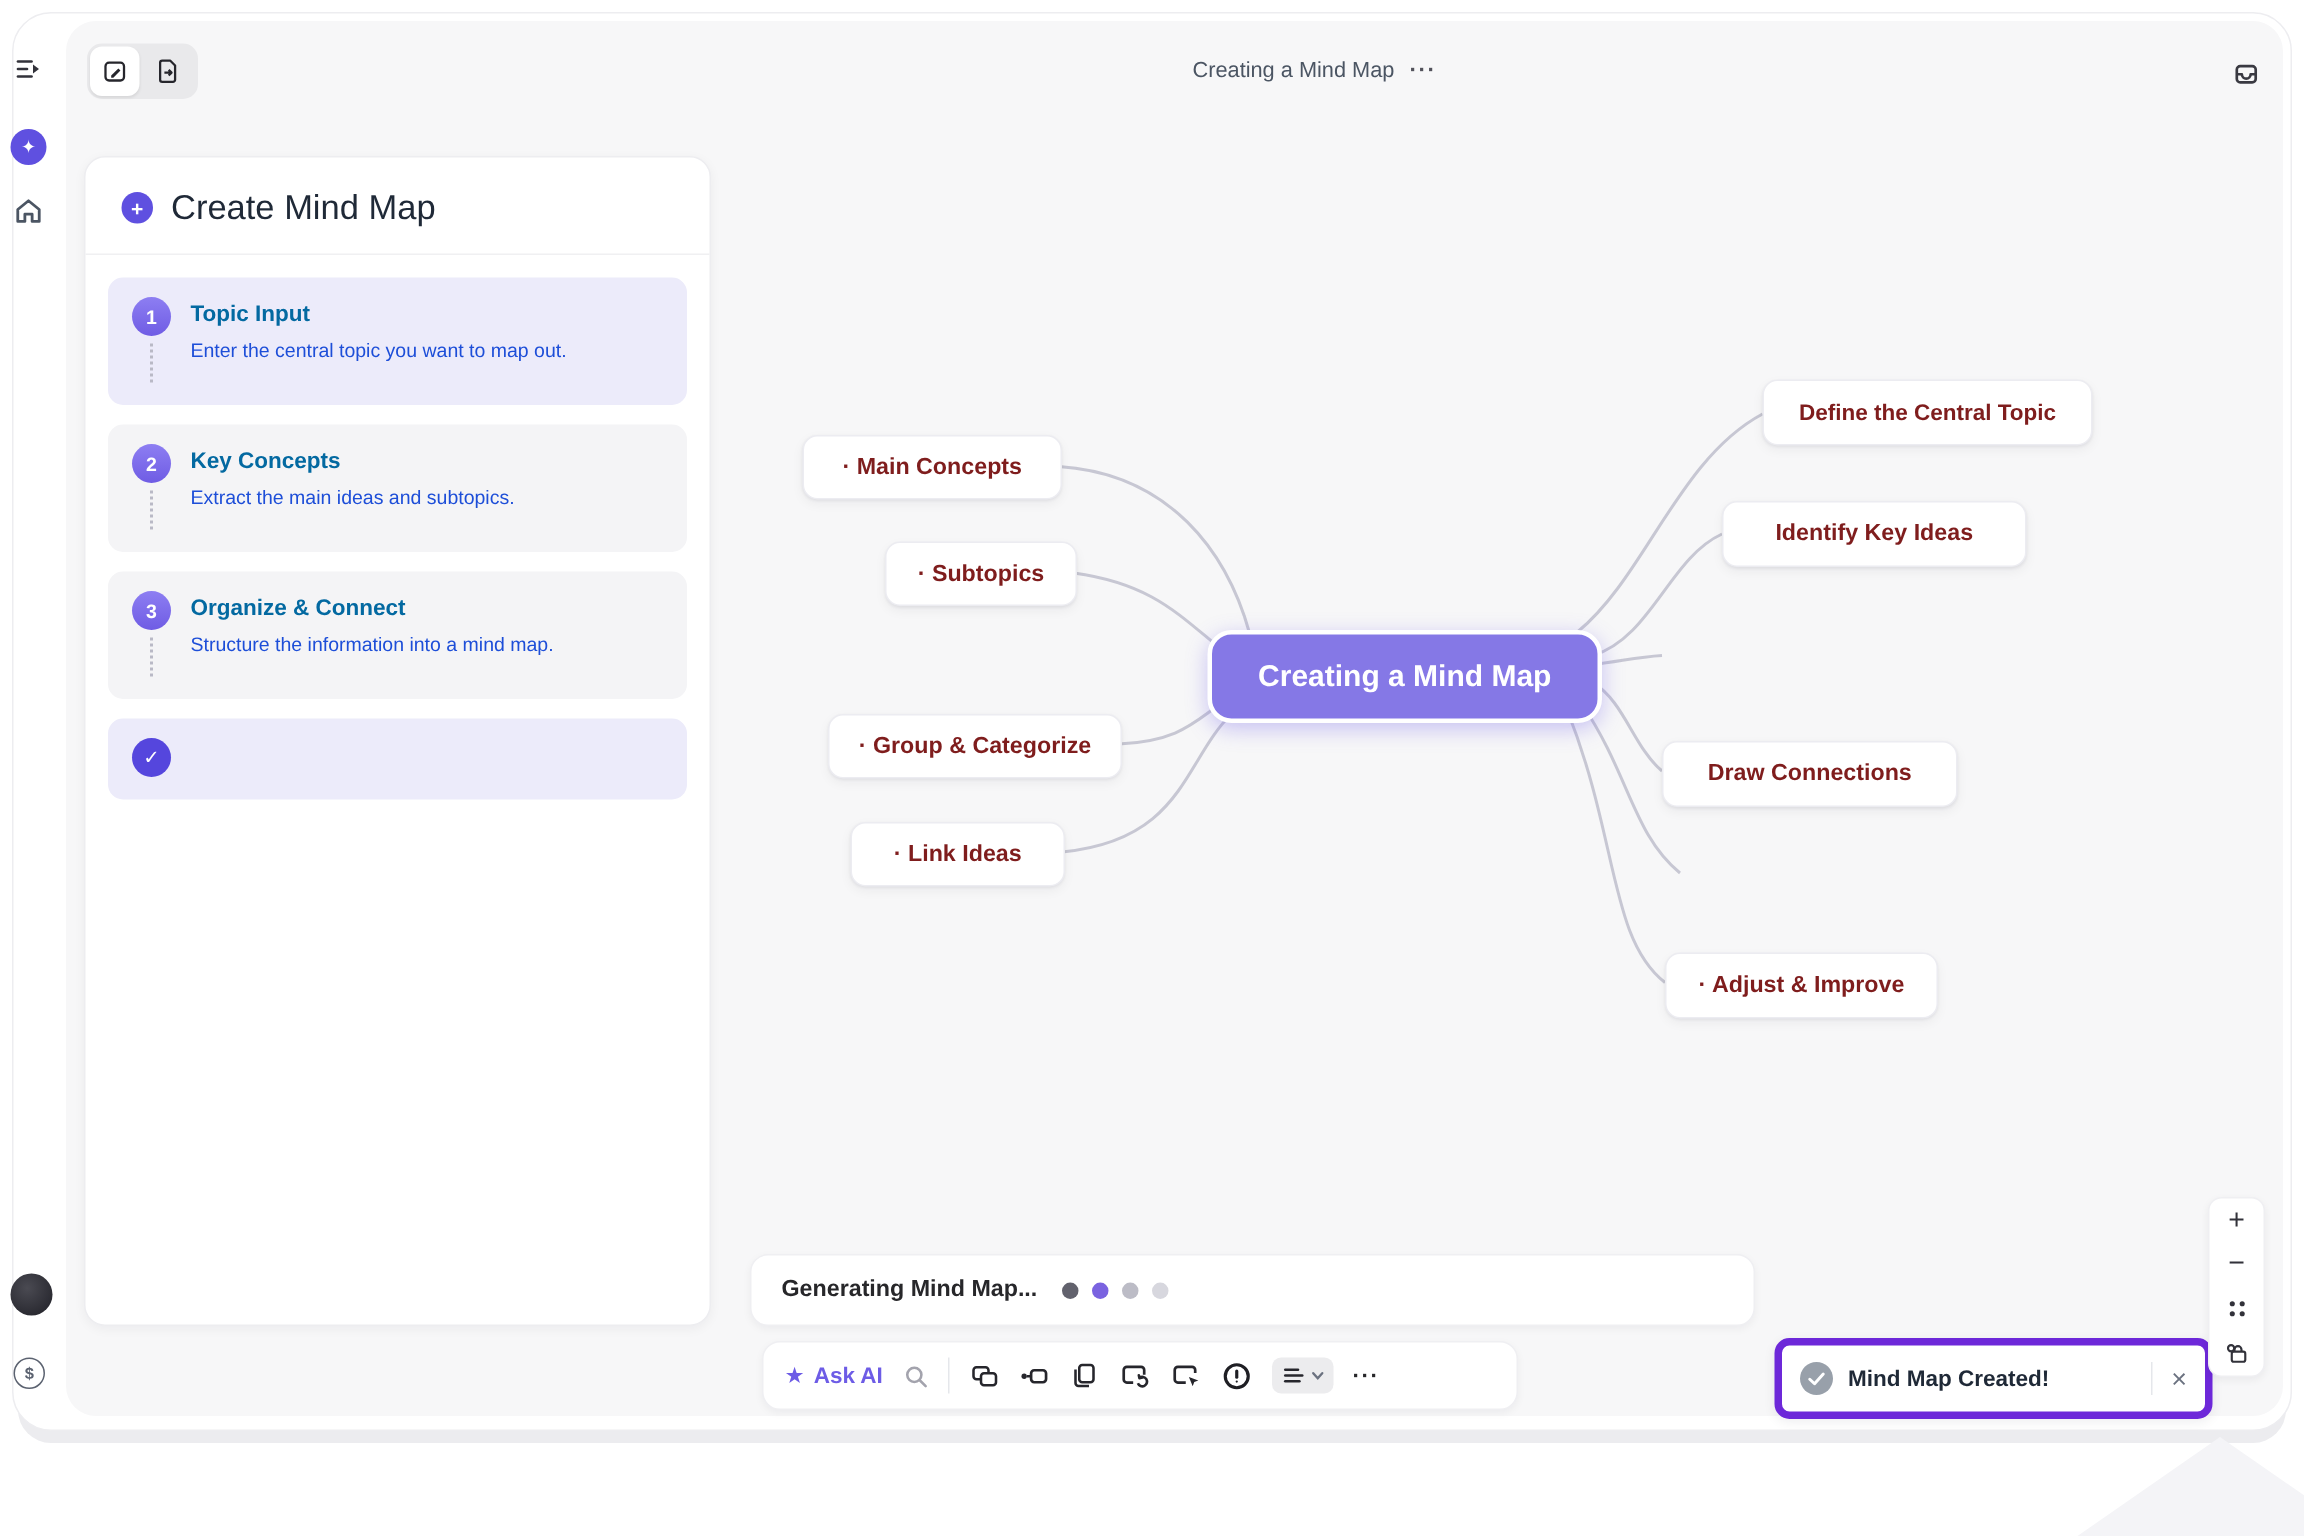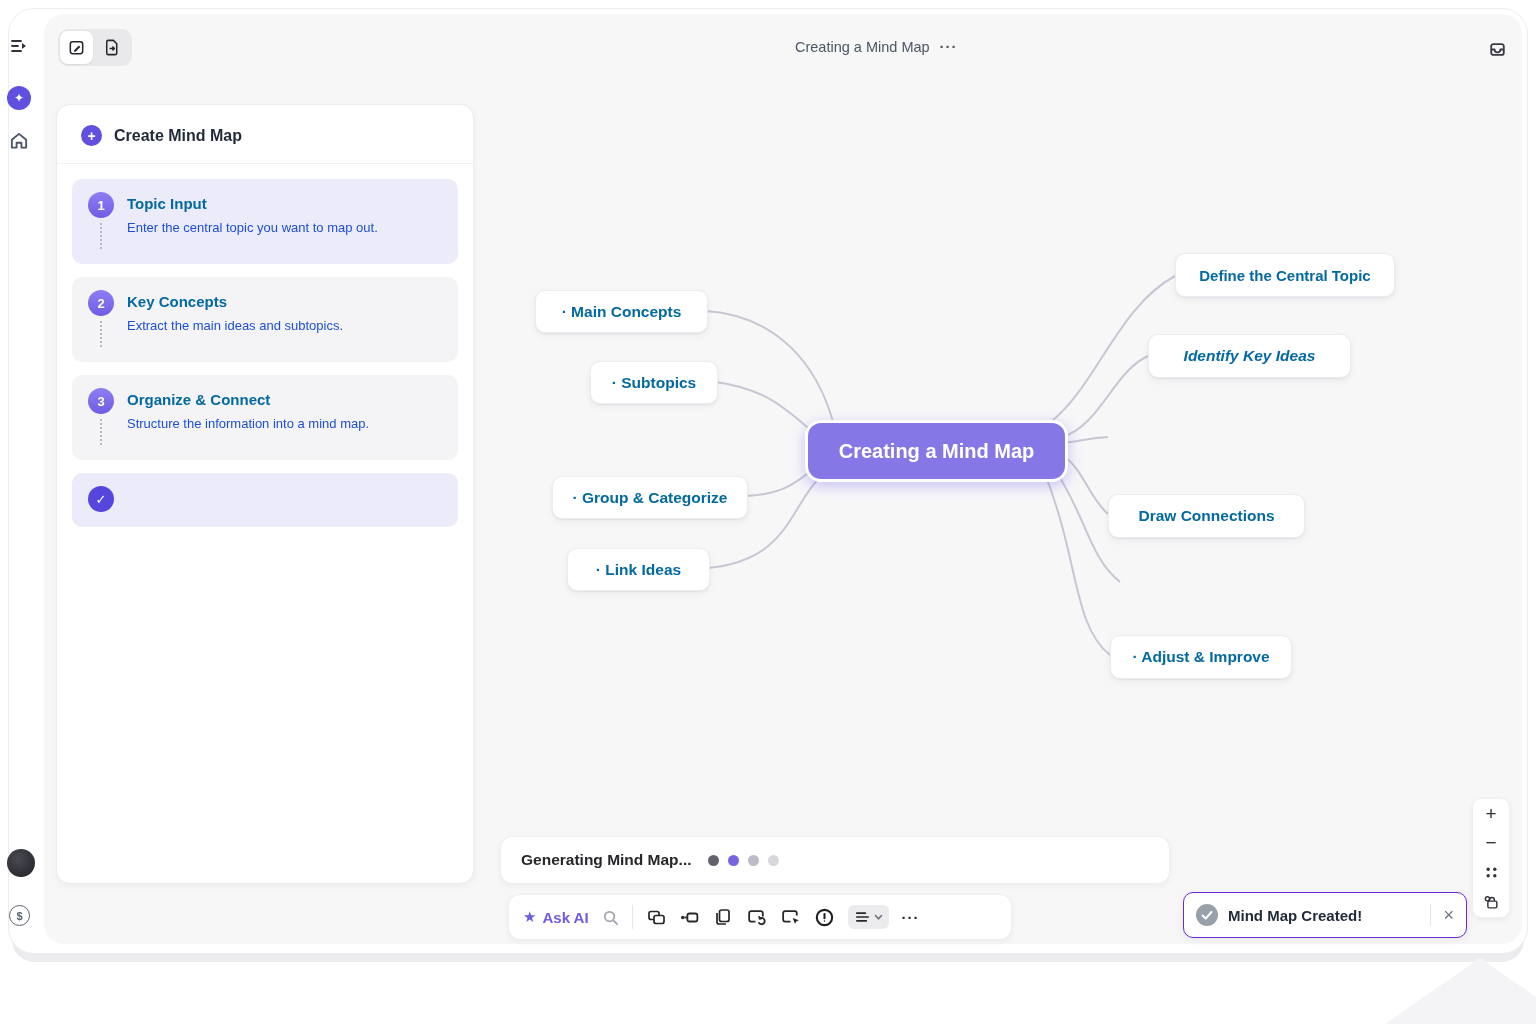--- a/index.html
+++ b/index.html
@@ -22,54 +22,54 @@
   .seg-btn{width:33px;height:33px;border-radius:8px;display:flex;align-items:center;justify-content:center;cursor:pointer;}
   .seg-btn.active{background:#ffffff;box-shadow:0 1px 2px rgba(0,0,0,.08);}
   #doc-title{position:absolute;left:795px;top:38px;display:flex;align-items:center;gap:10px;font-size:14.5px;color:#4b5563;}
   #doc-title .dots{font-size:15px;font-weight:700;color:#52525b;letter-spacing:1px;cursor:pointer;}
   #inbox-btn{position:absolute;left:1485px;top:37px;width:24px;height:24px;display:flex;align-items:center;justify-content:center;cursor:pointer;}
 
   
   #panel{position:absolute;left:56px;top:104px;width:416px;height:778px;background:#ffffff;border:1px solid #ededf0;border-radius:14px;box-shadow:0 2px 8px rgba(20,20,40,.05);}
   #panel-header{display:flex;align-items:center;gap:12px;padding:20px 24px 17px 24px;border-bottom:1px solid #f0f0f2;}
   .plus-circle{width:21px;height:21px;border-radius:50%;background:#5f50e0;color:#fff;font-size:14px;font-weight:700;display:flex;align-items:center;justify-content:center;line-height:1;}
-  #panel-header .ttl{font-size:16px;font-weight:700;color:#1f2937;}
+  #panel-header .ttl{font-size:23px;font-weight:400;color:#1f2937;}
   #steps{display:flex;flex-direction:column;gap:13px;margin:15px 15px 0 15px;}
   .step{position:relative;border-radius:10px;padding:13px 16px 15px 16px;display:flex;gap:13px;}
   .step.tint{background:#ecebfa;}
   .step.plain{background:#f4f4f6;}
   .step-rail{display:flex;flex-direction:column;align-items:center;}
   .step-circle{width:26px;height:26px;border-radius:50%;background:linear-gradient(180deg,#8d7ef2,#6f5ce4);color:#fff;font-size:13px;font-weight:700;display:flex;align-items:center;justify-content:center;flex:0 0 auto;}
   .step-circle.done{background:#5546dd;}
   .step-dots{width:0;height:26px;margin-top:5px;border-left:2px dotted #b9b9c6;}
   .step-title{font-size:15px;font-weight:700;color:#0369a1;padding-top:3px;}
   .step-desc{font-size:13px;color:#1d4ed8;margin-top:8px;}
 
   
   #edges{position:absolute;left:0;top:0;pointer-events:none;}
-  .node{position:absolute;background:#ffffff;border:1px solid #ececf1;border-radius:10px;display:flex;align-items:center;justify-content:center;font-weight:700;font-size:15.5px;color:#0369a1;box-shadow:0 1px 2px rgba(16,16,32,.06),0 3px 8px rgba(16,16,32,.05);white-space:nowrap;cursor:pointer;}
+  .node{position:absolute;background:#ffffff;border:1px solid #ececf1;border-radius:10px;display:flex;align-items:center;justify-content:center;font-weight:700;font-size:15.5px;color:#7f1d1d;box-shadow:0 1px 2px rgba(16,16,32,.06),0 3px 8px rgba(16,16,32,.05);white-space:nowrap;cursor:pointer;}
   #center-node{position:absolute;left:805px;top:420px;width:257px;height:56px;background:#8578e6;border:3px solid #ffffff;border-radius:16px;display:flex;align-items:center;justify-content:center;color:#ffffff;font-size:20px;font-weight:700;box-shadow:0 4px 14px rgba(110,92,231,.35);cursor:pointer;}
 
   
   #statusbar{position:absolute;left:500px;top:836px;width:648px;height:46px;background:#ffffff;border:1px solid #efeff2;border-radius:12px;display:flex;align-items:center;padding-left:20px;box-shadow:0 2px 6px rgba(20,20,40,.05);}
   #statusbar .st-label{font-size:15.5px;font-weight:700;color:#27272a;}
   .st-dots{display:flex;gap:9px;margin-left:16px;}
   .st-dot{width:11px;height:11px;border-radius:50%;}
 
   #toolbar{position:absolute;left:508px;top:894px;width:474px;height:44px;background:#ffffff;border:1px solid #efeff2;border-radius:12px;display:flex;align-items:center;padding:0 14px;gap:13px;box-shadow:0 2px 6px rgba(20,20,40,.05);}
   .tb-btn{display:flex;align-items:center;justify-content:center;cursor:pointer;}
   #ask-ai{display:flex;align-items:center;gap:6px;cursor:pointer;}
   #ask-ai .star{color:#6d5ce6;font-size:15px;}
   #ask-ai .lbl{color:#6d5ce6;font-size:15px;font-weight:700;text-align:right;}
   .tb-divider{width:1px;height:24px;background:#e5e7eb;}
   .align-btn{background:#ececee;border-radius:6px;padding:4px 6px;display:flex;align-items:center;gap:3px;cursor:pointer;}
   .tb-more{font-size:15px;font-weight:700;color:#27272a;letter-spacing:1px;cursor:pointer;}
 
   
-  #toast{position:absolute;left:1183px;top:892px;width:258px;height:44px;background:#ffffff;border:1px solid #6d28d9;border-radius:10px;display:flex;align-items:center;padding:0 12px;box-shadow:0 2px 8px rgba(20,20,40,.07);}
+  #toast{position:absolute;left:1183px;top:892px;width:258px;height:44px;background:#ffffff;border:5px solid #6d28d9;border-radius:10px;display:flex;align-items:center;padding:0 12px;box-shadow:0 2px 8px rgba(20,20,40,.07);}
   #toast .msg{font-size:15px;font-weight:700;color:#1f2937;margin-left:10px;}
   #toast .t-div{width:1px;height:22px;background:#e5e7eb;margin-left:auto;}
   #toast .close{font-size:18px;color:#6b7280;margin-left:12px;cursor:pointer;}
 
   
   #zoomctl{position:absolute;left:1472px;top:798px;width:36px;height:118px;background:#ffffff;border:1px solid #efeff2;border-radius:9px;display:flex;flex-direction:column;align-items:center;justify-content:space-around;box-shadow:0 2px 6px rgba(20,20,40,.06);}
   .zc-btn{width:26px;height:24px;display:flex;align-items:center;justify-content:center;font-size:19px;color:#32323a;cursor:pointer;font-weight:400;}
 </style>
 </head>
 <body>
@@ -185,21 +185,21 @@
     <path d="M1055 470 C 1086 516 1089 557 1120 582"></path>
     <path d="M1045 474 C 1079 560 1073 626 1110 655"></path>
   </svg>
 
   <div id="center-node">Creating a Mind Map</div>
   <div class="node" style="left:535px;top:290px;width:171px;height:41px;">· Main Concepts</div>
   <div class="node" style="left:590px;top:361px;width:126px;height:41px;">· Subtopics</div>
   <div class="node" style="left:552px;top:476px;width:194px;height:41px;">· Group &amp; Categorize</div>
   <div class="node" style="left:567px;top:548px;width:141px;height:41px;">· Link Ideas</div>
   <div class="node" style="left:1175px;top:253px;width:218px;height:42px;font-size:15px;">Define the Central Topic</div>
-  <div class="node" style="left:1148px;top:334px;width:201px;height:42px;font-style:italic;">Identify Key Ideas</div>
+  <div class="node" style="left:1148px;top:334px;width:201px;height:42px;">Identify Key Ideas</div>
   <div class="node" style="left:1108px;top:494px;width:195px;height:42px;">Draw Connections</div>
   <div class="node" style="left:1110px;top:635px;width:180px;height:42px;">· Adjust &amp; Improve</div>
 
   <div id="statusbar">
     <span class="st-label">Generating Mind Map...</span>
     <span class="st-dots">
       <span class="st-dot" style="background:#62626d;"></span>
       <span class="st-dot" style="background:#7a63e0;"></span>
       <span class="st-dot" style="background:#bcbcc6;"></span>
       <span class="st-dot" style="background:#d7d7de;"></span>

